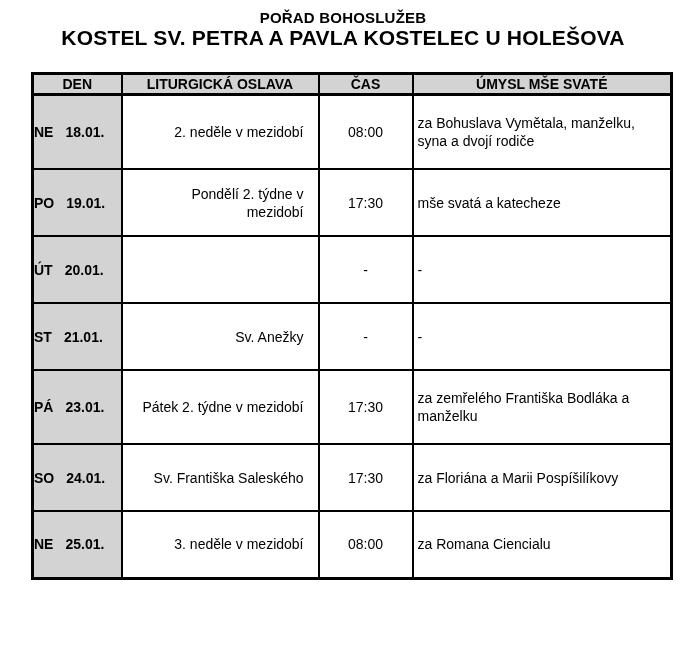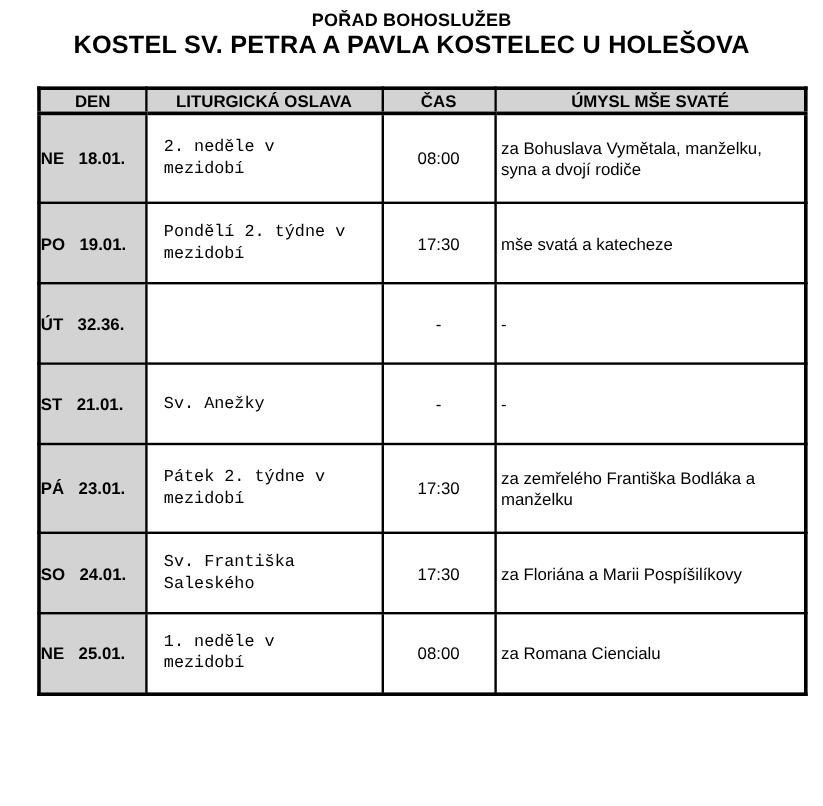--- a/index.html
+++ b/index.html
@@ -63,24 +63,23 @@
   td.cell-day {
     background: #d3d3d3;
     font-weight: bold;
     text-align: left;
     padding-left: 0;
     white-space: nowrap;
   }
   td.cell-day .day-abbr { display: inline-block; }
   td.cell-day .day-date { display: inline-block; margin-left: 12px; }
   td.cell-celebration {
-    text-align: left;
+    text-align: right;
     padding: 2px 14px;
     line-height: 18px;
-    font-family: Liberation Mono, monospace;
   }
   td.cell-time {
     text-align: center;
     padding: 2px 21px;
   }
   td.cell-intention {
     text-align: left;
     padding: 18px 4px;
     line-height: 18px;
   }
@@ -117,21 +116,21 @@
         <td class="cell-time">08:00</td>
         <td class="cell-intention">za Bohuslava Vymětala, manželku, syna a dvojí rodiče</td>
       </tr>
       <tr>
         <td class="cell-day"><span class="day-abbr">PO</span><span class="day-date">19.01.</span></td>
         <td class="cell-celebration">Pondělí 2. týdne v mezidobí</td>
         <td class="cell-time">17:30</td>
         <td class="cell-intention">mše svatá a katecheze</td>
       </tr>
       <tr>
-        <td class="cell-day"><span class="day-abbr">ÚT</span><span class="day-date">32.36.</span></td>
+        <td class="cell-day"><span class="day-abbr">ÚT</span><span class="day-date">20.01.</span></td>
         <td class="cell-celebration"></td>
         <td class="cell-time">-</td>
         <td class="cell-intention">-</td>
       </tr>
       <tr>
         <td class="cell-day"><span class="day-abbr">ST</span><span class="day-date">21.01.</span></td>
         <td class="cell-celebration">Sv. Anežky</td>
         <td class="cell-time">-</td>
         <td class="cell-intention">-</td>
       </tr>
@@ -142,20 +141,20 @@
         <td class="cell-intention">za zemřelého Františka Bodláka a manželku</td>
       </tr>
       <tr>
         <td class="cell-day"><span class="day-abbr">SO</span><span class="day-date">24.01.</span></td>
         <td class="cell-celebration">Sv. Františka Saleského</td>
         <td class="cell-time">17:30</td>
         <td class="cell-intention">za Floriána a Marii Pospíšilíkovy</td>
       </tr>
       <tr>
         <td class="cell-day"><span class="day-abbr">NE</span><span class="day-date">25.01.</span></td>
-        <td class="cell-celebration">1. neděle v mezidobí</td>
+        <td class="cell-celebration">3. neděle v mezidobí</td>
         <td class="cell-time">08:00</td>
         <td class="cell-intention">za Romana Ciencialu</td>
       </tr>
     </tbody>
   </table>
 
 </div>
 
 </body></html>

